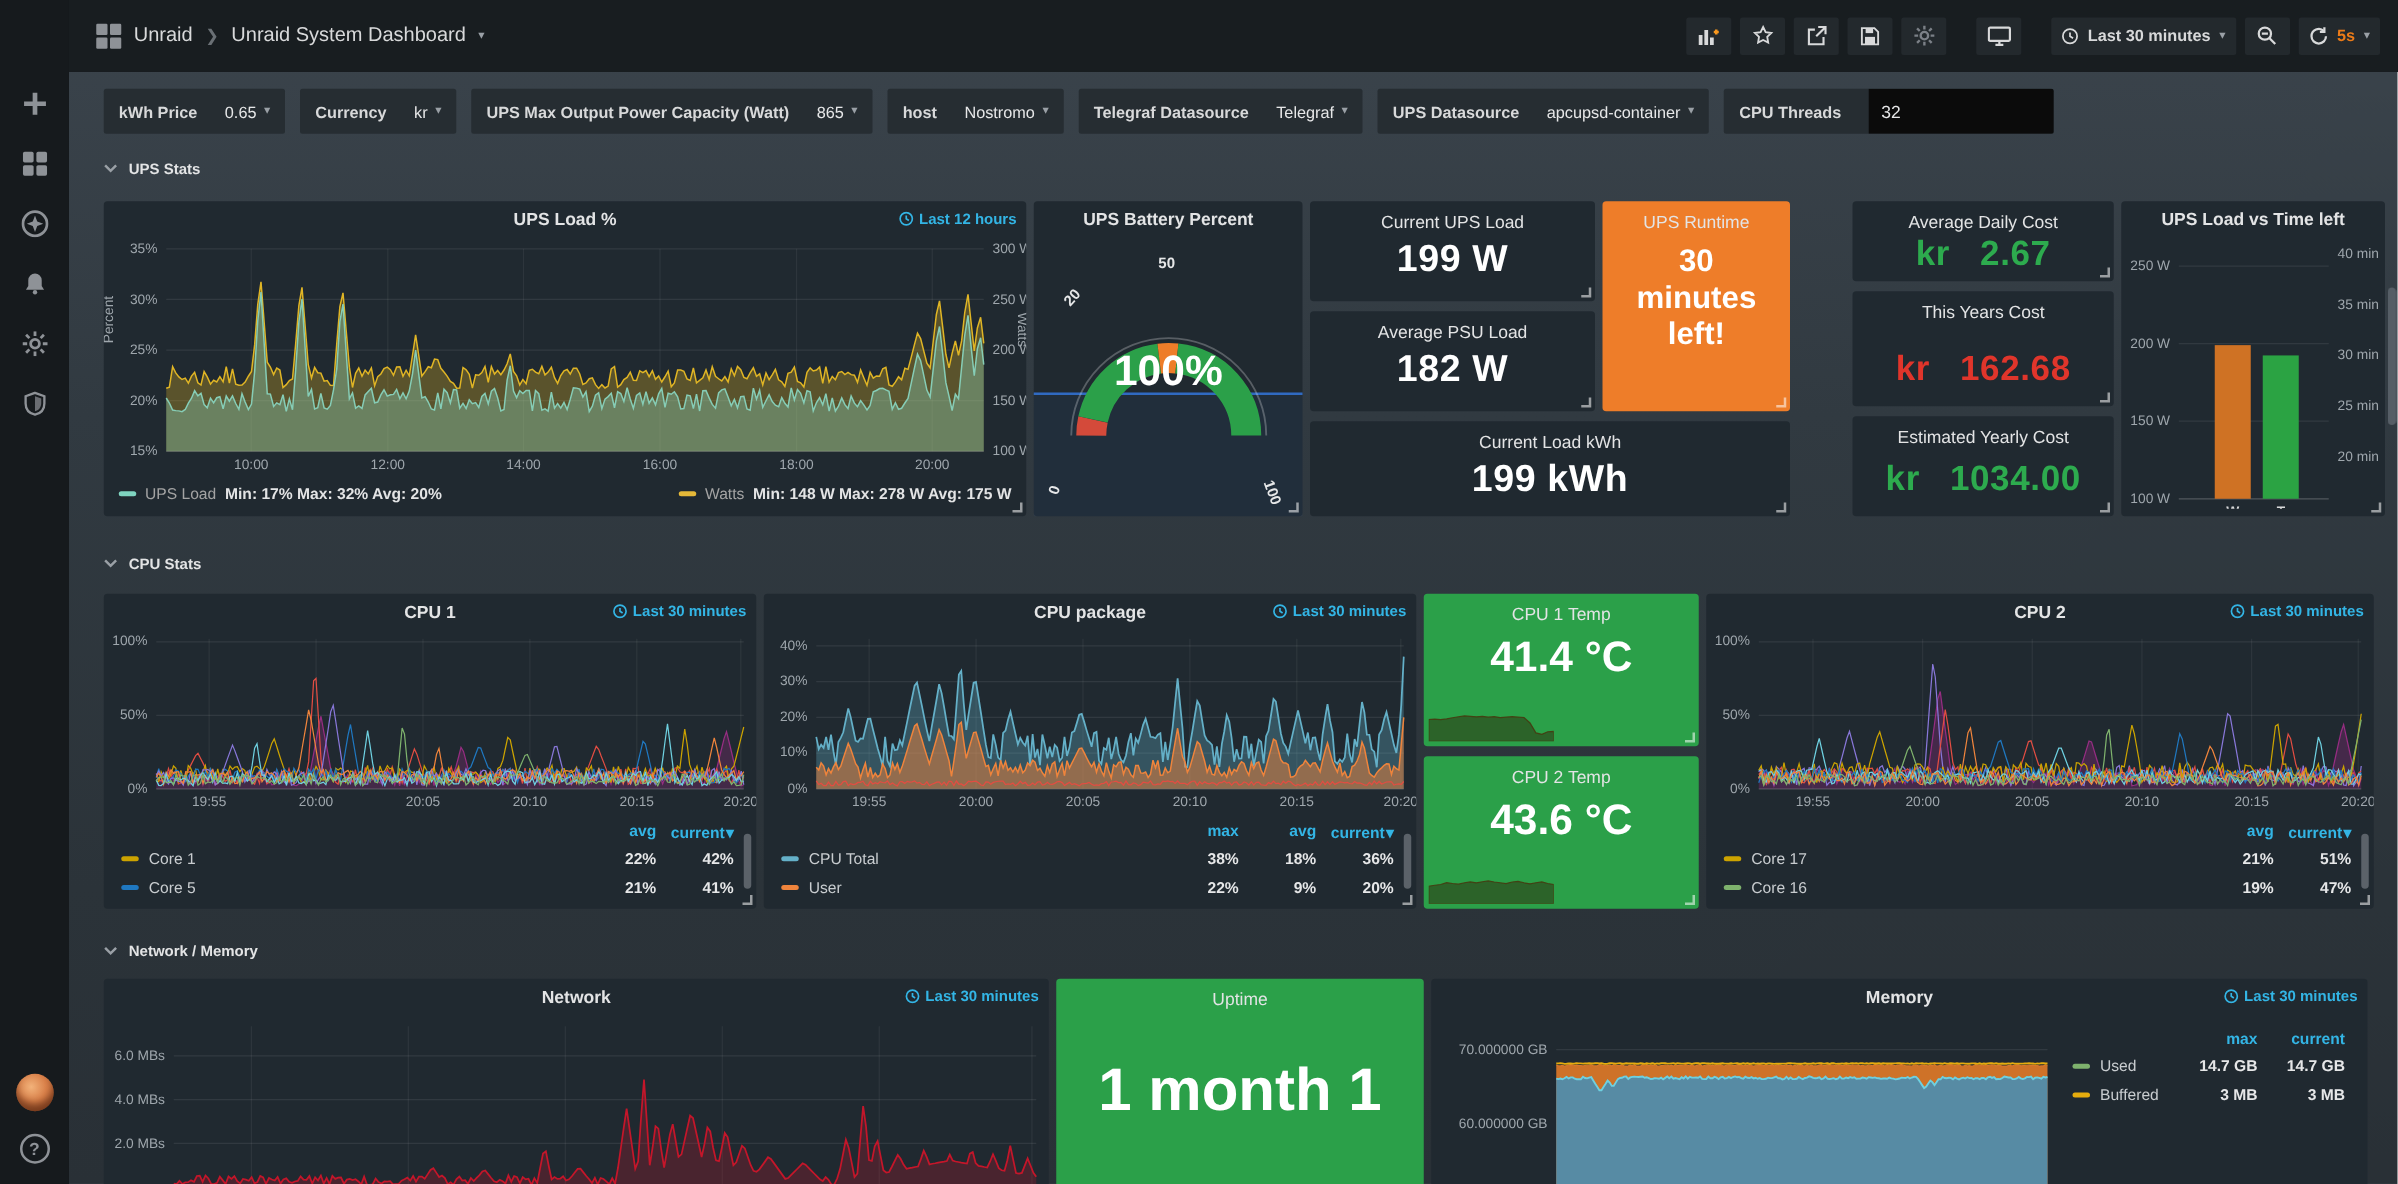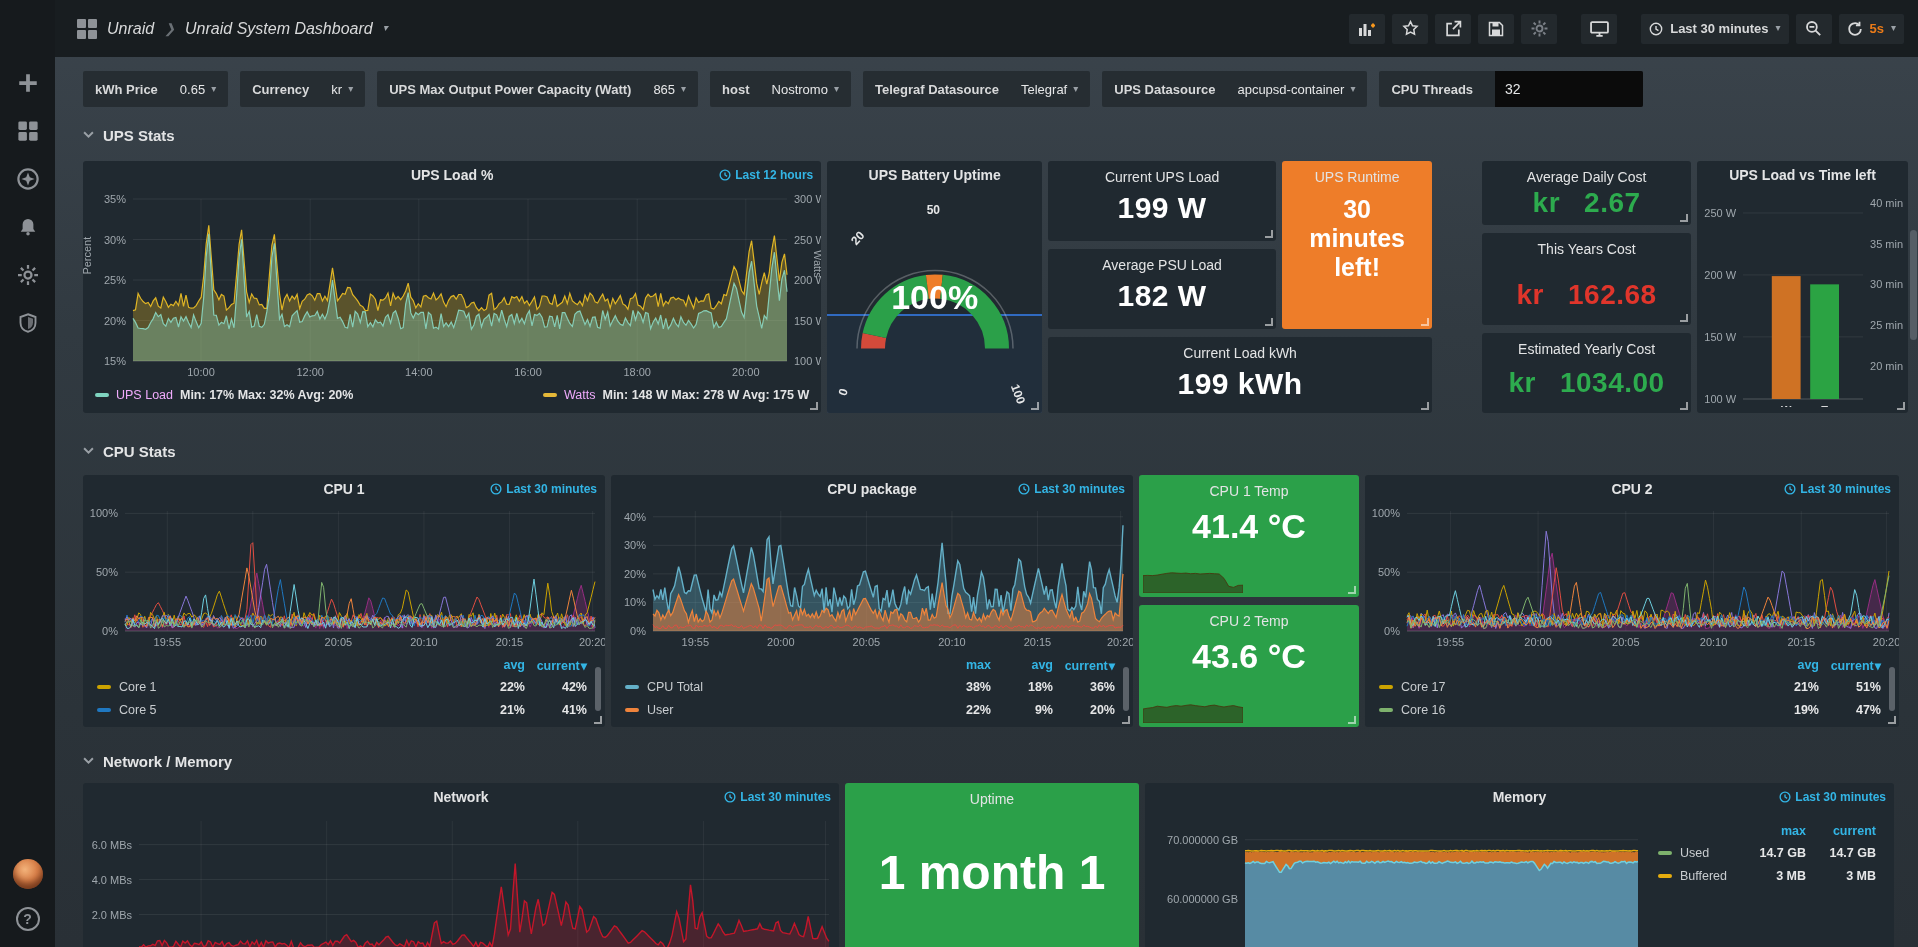--- a/index.html
+++ b/index.html
@@ -13,21 +13,21 @@
   .sidebar { position:fixed; left:0; top:0; bottom:0; width:55px; background:#161a1d; z-index:40; }
   .side-icons { display:flex; flex-direction:column; align-items:center; gap:26px; margin-top:72px; }
   .side-icon { width:22px; height:22px; color:#8e9297; display:flex; align-items:center; justify-content:center; cursor:pointer; }
   .side-bottom { position:absolute; bottom:16px; left:0; right:0; display:flex; flex-direction:column; align-items:center; gap:18px; }
   .avatar { width:30px; height:30px; border-radius:50%; background:radial-gradient(circle at 40% 35%, #f2b27a 0%, #d98049 45%, #9e4f26 100%); box-shadow:inset 0 -6px 6px rgba(60,20,5,.5); }
   .help-circle { width:24px; height:24px; border-radius:50%; border:2px solid #8e9297; color:#8e9297; font-weight:bold; font-size:14px; display:flex; align-items:center; justify-content:center; }
   .help-circle::after { content:"?"; }
   
   .topbar { position:fixed; left:0; right:0; top:0; height:57px; background:#181d20; display:flex; align-items:center; z-index:30; }
   .logo-box { width:55px; height:57px; display:flex; align-items:center; justify-content:center; background:#14181b; }
-  .breadcrumb { display:flex; align-items:center; gap:10px; margin-left:22px; font-size:16px;font-style:italic; }
+  .breadcrumb { display:flex; align-items:center; gap:10px; margin-left:22px; font-size:16px; }
   .crumb-grid { display:grid; grid-template-columns:9px 9px; grid-template-rows:9px 9px; gap:2px; }
   .crumb-grid i { background:#8e9297; border-radius:1px; }
   .crumb-sep { color:#6a7075; font-size:13px; }
   .crumb { color:#d8d9da; cursor:pointer; }
   .caret { display:inline-block; color:#9aa0a6; font-size:10px; transform:translateY(-1px); }
   .tb-right { margin-left:auto; display:flex; align-items:center; gap:7px; padding-right:14px; }
   .tb-btn { background:#23292d; border-radius:2px; height:30px; min-width:36px; padding:0 8px; display:flex; align-items:center; justify-content:center; gap:7px; color:#d8d9da; cursor:pointer; }
   .tb-btn svg { display:block; }
   .tb-gap { width:10px; }
   .tb-text { font-size:13px; font-weight:bold; }
@@ -37,21 +37,21 @@
   .var-row { display:flex; flex-wrap:wrap; align-items:center; }
   .var-chip { display:flex; align-items:center; height:36px; background:#262d32; border-radius:2px; margin:0 12px 9px 0; padding:0 12px; font-size:13px; cursor:pointer; }
   .var-label { font-weight:bold; color:#d8d9da; margin-right:22px; white-space:nowrap; }
   .var-value { color:#e6e7e8; display:flex; align-items:center; gap:6px; white-space:nowrap; }
   .chip-input-wrap { padding-right:0; overflow:hidden; }
   .chip-input { background:#0b0b0b; border:none; outline:none; color:#e6e7e8; font-size:14px; height:36px; width:148px; padding:0 10px; font-family:inherit; }
   .links-row { display:flex; gap:8px; margin-top:0; }
   .link-chip { display:flex; align-items:center; gap:8px; height:25px; background:#262d32; border-radius:2px; padding:0 10px; font-size:12.5px; font-weight:bold; color:#d8d9da; cursor:pointer; }
   .section-head { display:flex; align-items:center; gap:9px; margin-top:16px; height:24px; cursor:pointer; }
   .section-head.first { margin-top:7px; }
-  .section-title { font-size:15px; font-weight:bold; color:#e3e4e5; }
+  .section-title { font-size:12px; font-weight:bold; color:#e3e4e5; }
   .chev { color:#9aa0a6; }
   
   .row { display:flex; gap:6px; }
   .row1 { margin-top:14px; height:252px; }
   .row2 { margin-top:12px; height:252px; }
   .row3 { margin-top:10px; height:190px; }
   .rowgap2 { margin-top:26px; }
   .rowgap3 { margin-top:22px; }
   .panel { background:#202930; border-radius:3px; position:relative; }
   .panel::after { content:""; position:absolute; right:3px; bottom:3px; width:6px; height:6px; border-right:2px solid rgba(255,255,255,.55); border-bottom:2px solid rgba(255,255,255,.55); }
@@ -64,21 +64,21 @@
   .tick.yl { text-align:right; transform:translateY(-6px); }
   .tick.yr { text-align:left; transform:translateY(-6px); }
   .tick.xt { transform:translate(-50%,0); }
   .ylab { position:absolute; font-size:11px; color:#9fa7ad; }
   .ylab.left { left:-2px; top:50%; transform:rotate(-90deg) translateX(30%); transform-origin:left top; }
   .ylab.right { right:-2px; top:50%; transform:rotate(90deg) translateX(-30%); transform-origin:right top; }
   
   .inline-legend { height:30px; display:flex; align-items:center; justify-content:space-between; padding:0 12px 6px 12px; font-size:12.5px; }
   .leg-item { display:flex; align-items:center; gap:7px; }
   .swatch { width:14px; height:4px; border-radius:2px; display:inline-block; }
-  .leg-name { color:#f0abfc; }
+  .leg-name { color:#a3a3a3; }
   .leg-stats { color:#e3e4e5; font-weight:bold; }
   .legend-table { height:74px; padding:2px 18px 6px 14px; font-size:12.5px; position:relative; }
   .lt-head { display:flex; justify-content:flex-end; color:#33b5e5; font-weight:bold; height:20px; align-items:center; }
   .lt-head span { width:62px; text-align:right; }
   .lt-head .sortable::after { content:"\25BE"; margin-left:1px; }
   .lt-row { display:flex; align-items:center; height:23px; }
   .lt-row .lt-name { color:#c8cccf; margin-left:8px; flex:1; text-align:left; }
   .lt-row .lt-v { width:62px; text-align:right; color:#e6e7e8; font-weight:bold; }
   .legend-scroll { position:absolute; right:4px; top:14px; width:6px; height:44px; border-radius:3px; background:#6a7178; opacity:.8; }
   
@@ -367,21 +367,21 @@
         <span class="leg-item">
           <span class="swatch" style="background: rgb(229, 184, 56);"></span>
           <span class="leg-name">Watts</span>
           <span class="leg-stats">Min: 148 W  Max: 278 W  Avg: 175 W</span>
         </span>
       </div>
     </div>
 
     <div class="panel chart-panel" style="width:220px">
       <div class="p-head">
-          <span class="p-title">UPS Battery Uptime</span>
+          <span class="p-title">UPS Battery Percent</span>
         </div>
       <div class="gauge-wrap">
         <div class="gauge-below"></div>
         <div class="gauge-threshold"></div>
         <svg class="gauge-svg" width="200" height="112" viewBox="0 0 200 112">
           <path d="M22 95 A78 78 0 0 1 178 95" stroke="rgba(255,255,255,0.25)" stroke-width="1.5" fill="none"></path>
           <path d="M38 95 A62 62 0 0 1 39.4 82.1" stroke="#d44a3a" stroke-width="24" fill="none"></path>
           <path d="M39.4 82.1 A62 62 0 0 1 92.4 33.4" stroke="#2ba049" stroke-width="24" fill="none"></path>
           <path d="M92.4 33.4 A62 62 0 0 1 106.5 33.3" stroke="#ee7d29" stroke-width="24" fill="none"></path>
           <path d="M106.5 33.3 A62 62 0 0 1 162 95" stroke="#2ba049" stroke-width="24" fill="none"></path>

